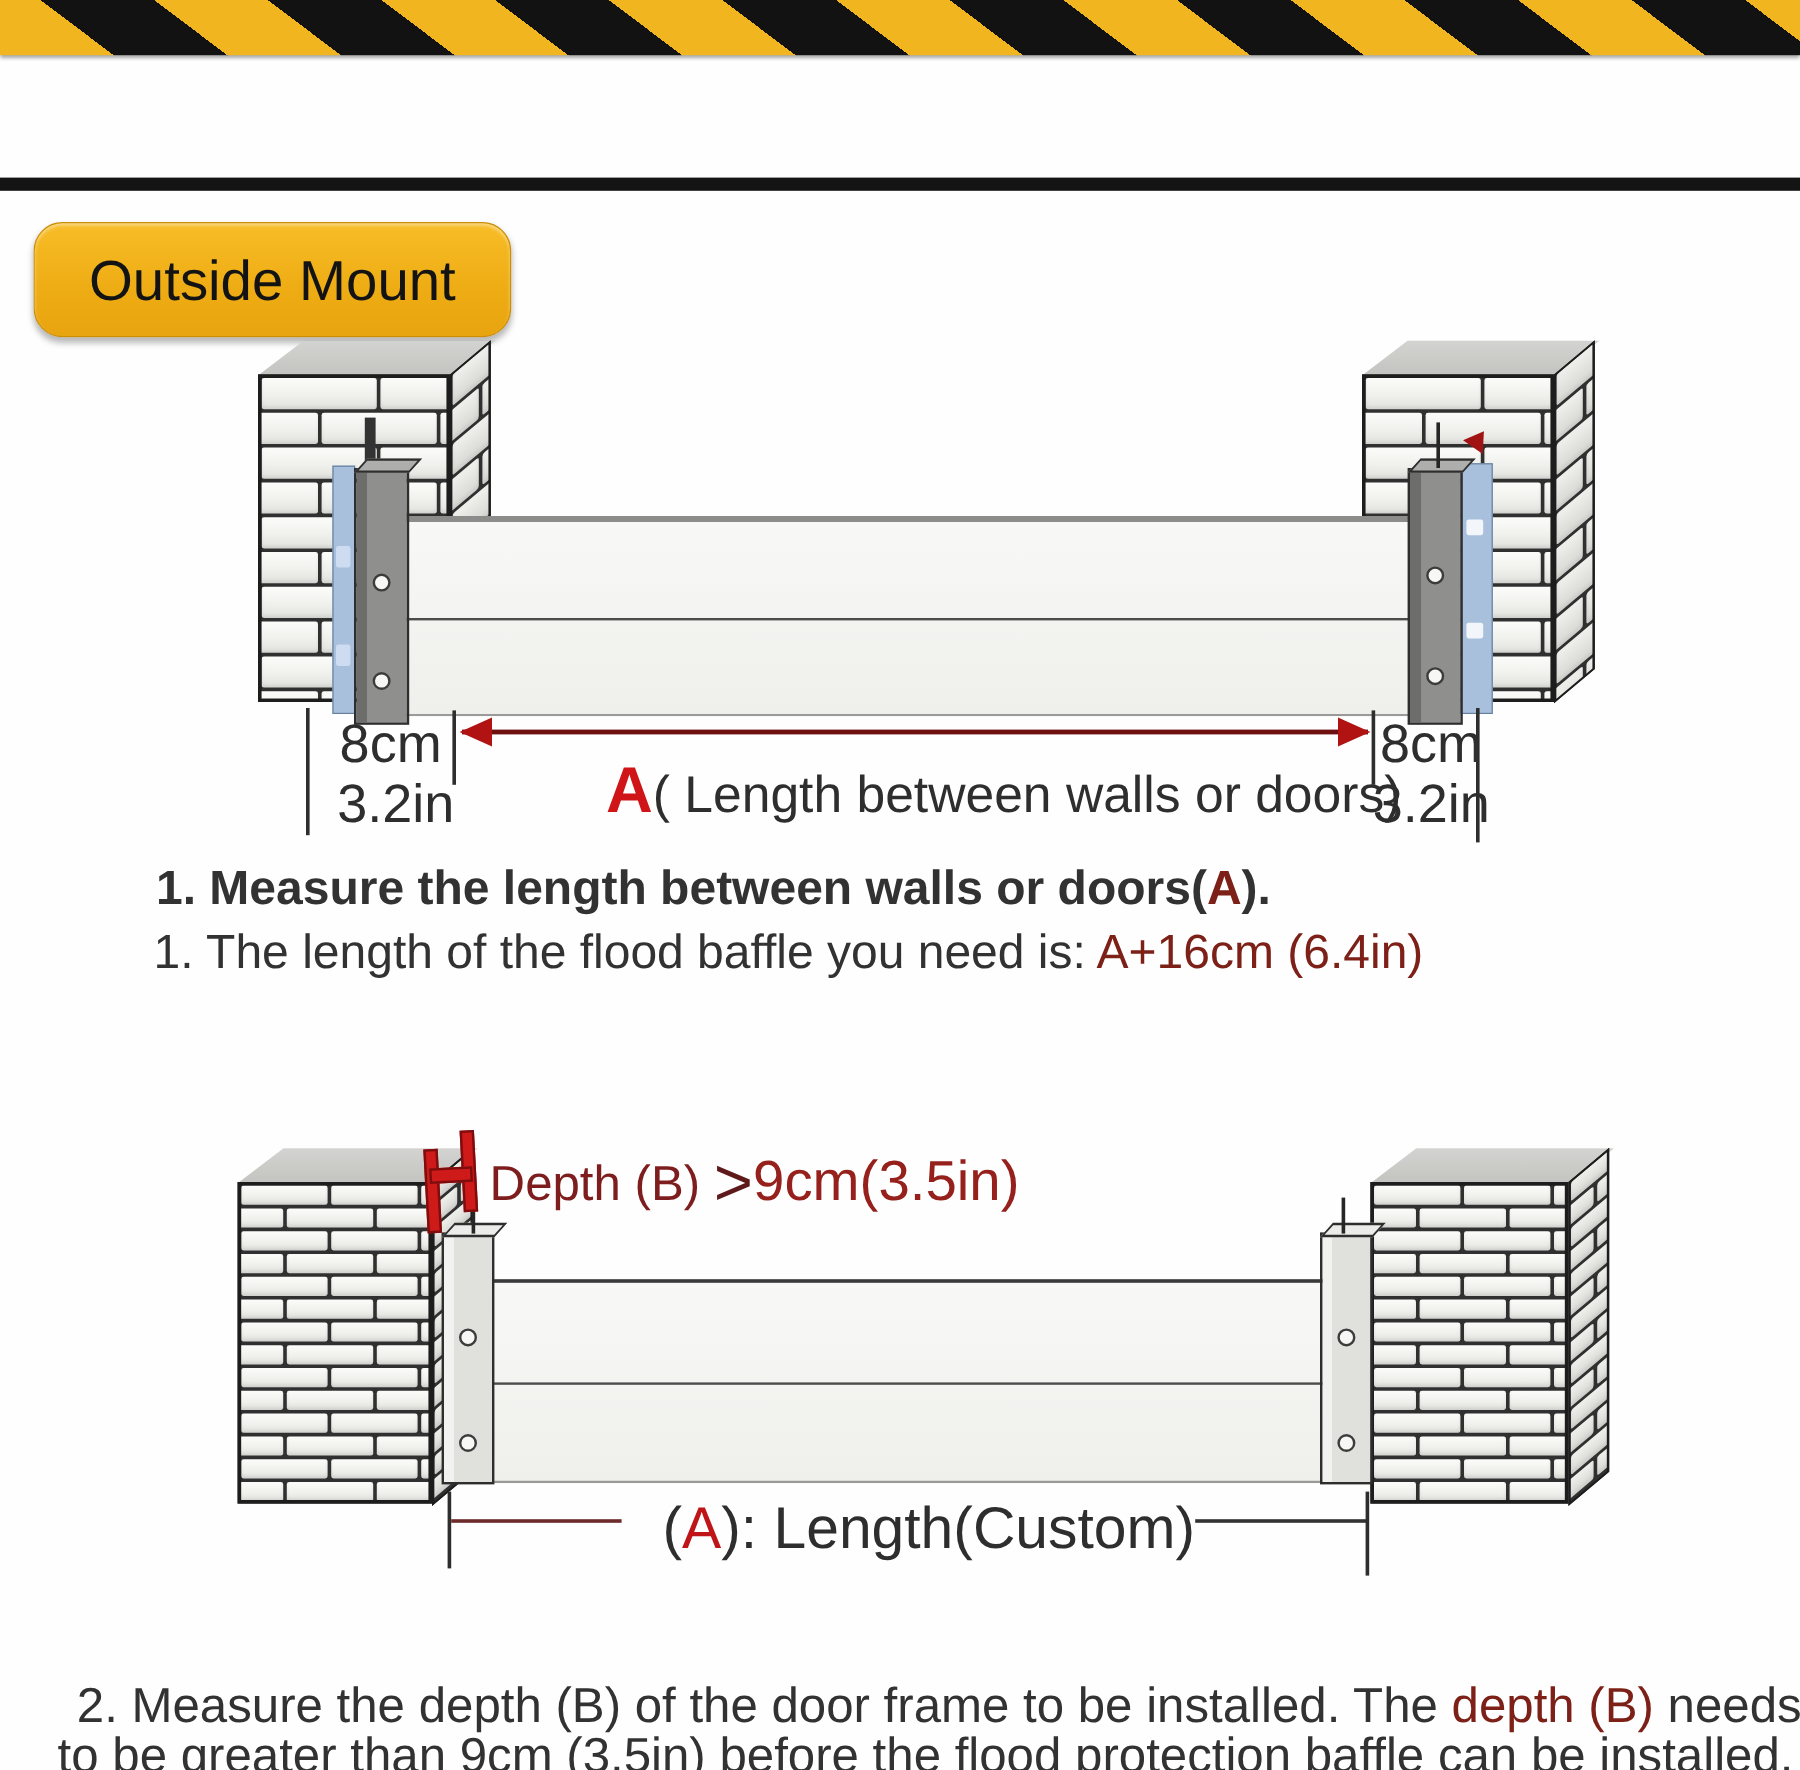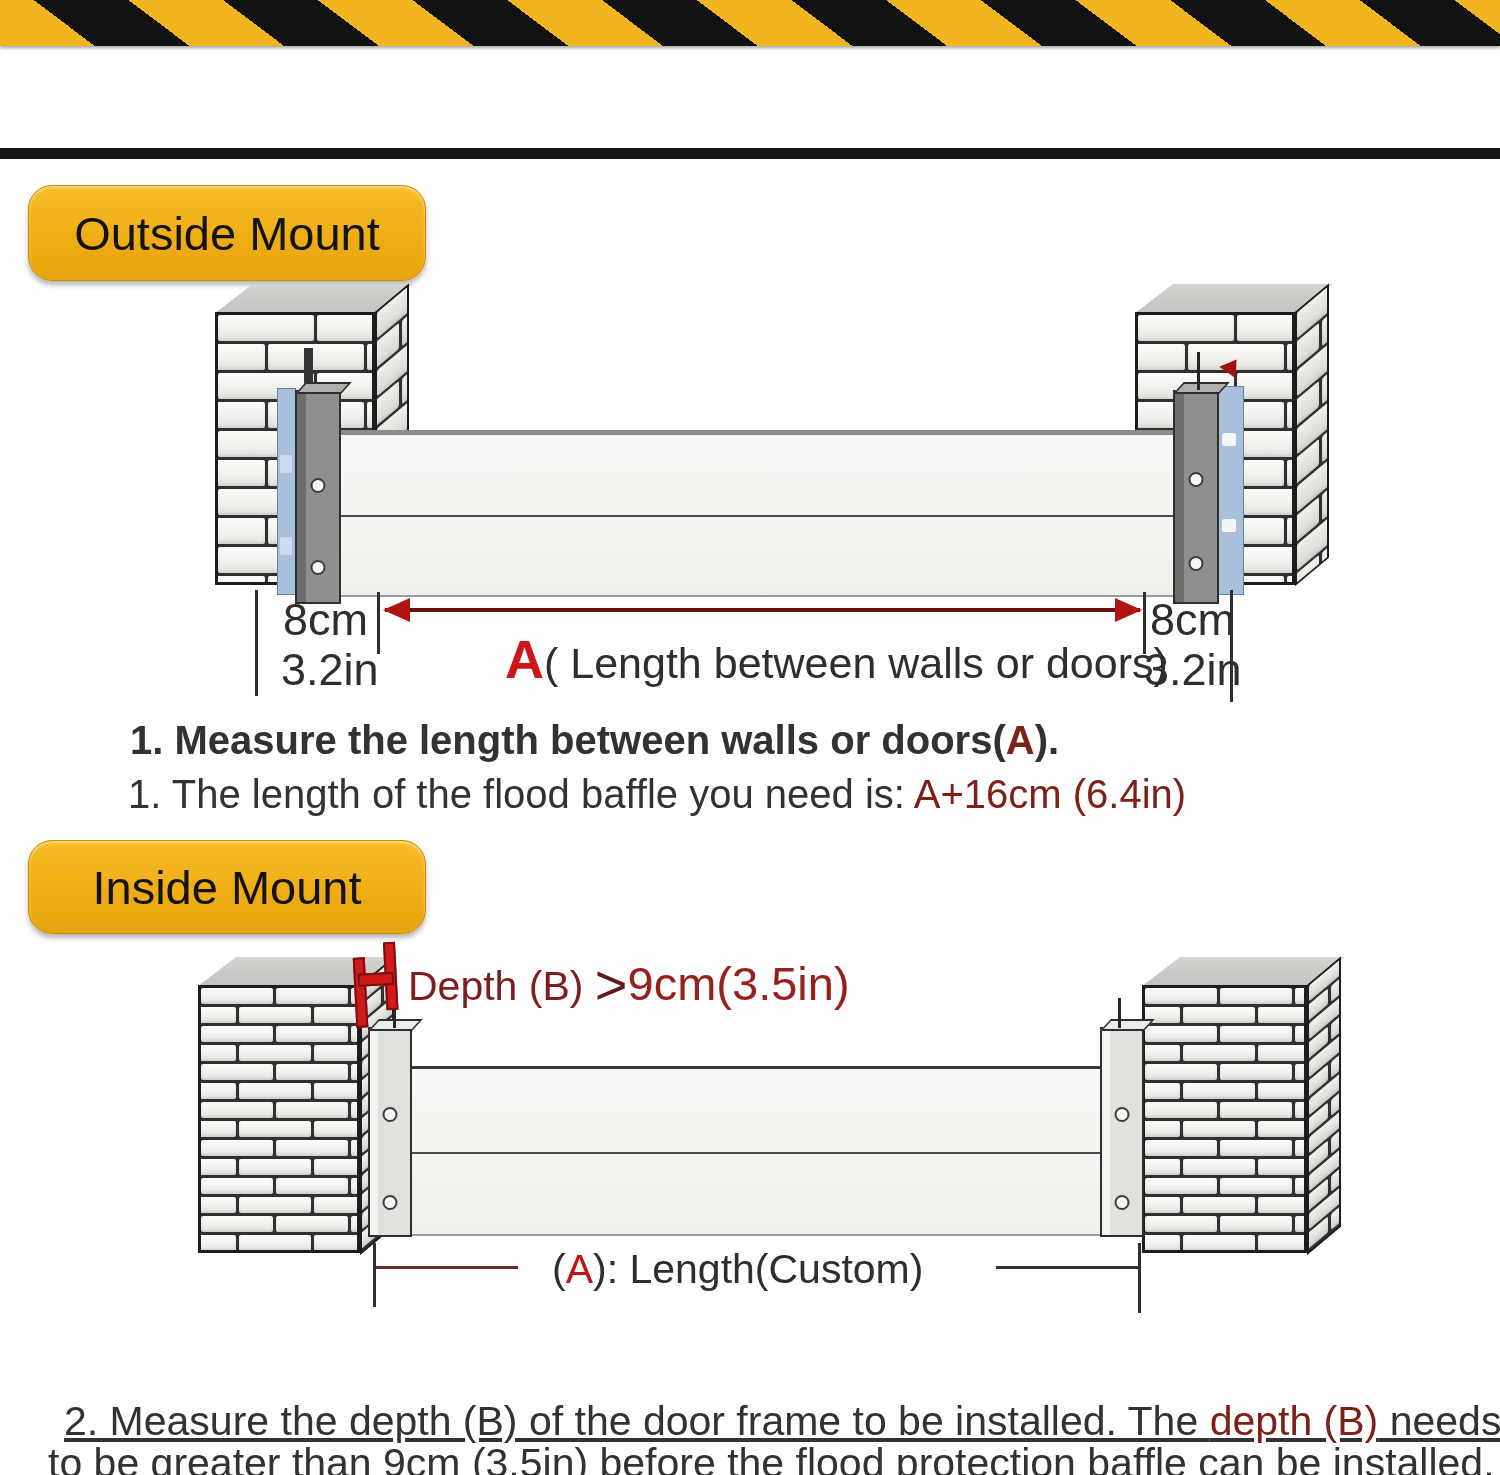--- a/index.html
+++ b/index.html
@@ -68,21 +68,21 @@
 
   
   .meas{position:absolute;font-size:45px;line-height:48px;color:#2e2e2e;z-index:6;white-space:nowrap;}
   .span-label{position:absolute;font-size:43px;color:#2e2e2e;z-index:6;white-space:nowrap;}
   .span-label .red-A{color:#d01518;font-weight:bold;font-size:54px;}
   .steps{position:absolute;font-size:40px;color:#323232;z-index:6;white-space:nowrap;}
   .accent{color:#7c2018;}
   .depth-label{position:absolute;font-size:41px;color:#7e1d1d;z-index:6;white-space:nowrap;}
   .depth-label .gt{font-size:56px;vertical-align:-4px;color:#5e1a1a;}
   .depth-label .val{font-size:47px;color:#96201c;}
-  .len-label{position:absolute;font-size:41px;color:#2e2e2e;z-index:6;white-space:nowrap;}
+  .len-label{position:absolute;font-size:49px;color:#2e2e2e;z-index:6;white-space:nowrap;}
   .len-label .red-A{color:#c01518;}
 
   
   .depth-h{position:absolute;z-index:6;transform:rotate(-3deg);}
   .depth-h span{position:absolute;background:#cf1a1a;border:2px solid #7e0d0d;}
   .depth-h .hv1{left:0;top:14px;width:8px;height:66px;}
   .depth-h .hv2{left:31px;top:0;width:8px;height:64px;}
   .depth-h .hh{left:4px;top:30px;width:32px;height:9px;}
   .slot{position:absolute;background:#333;z-index:3;}
   .mini-arrow{position:absolute;width:0;height:0;border-left:10px solid transparent;
@@ -240,23 +240,20 @@
     </div>
   </div>
 
   <div class="steps" style="left:130px;top:718px;font-weight:bold;">
     <span>1. Measure the length between walls or doors(</span><span class="accent">A</span><span>).</span>
   </div>
   <div class="steps" style="left:128px;top:772px;">
     <span>1. The length of the flood baffle you need is: </span><span class="accent">A+16cm (6.4in)</span>
   </div>
 
-  <div class="badge badge-inside">
-    <span>Inside Mount</span>
-  </div>
 
   <div>
 
     <div class="p-top" style="left:198px;top:957px;width:200px;height:29px;clip-path:polygon(38px 0,100% 0,calc(100% - 38px) 100%,0 100%);"></div>
     <div class="p-side" data-bricks="" style="left:360px;top:985px;width:30px;height:266px;">
         <i style="left:0px;top:0px;width:40px;height:16px"></i>
         <i style="left:-21.5px;top:19px;width:40px;height:16px"></i>
         <i style="left:21.5px;top:19px;width:40px;height:16px"></i>
         <i style="left:0px;top:38px;width:40px;height:16px"></i>
         <i style="left:-21.5px;top:57px;width:40px;height:16px"></i>
@@ -417,20 +414,20 @@
 
     <div class="tick" style="left:373px;top:1243px;height:64px;"></div>
     <div class="hline" style="left:376px;top:1266px;width:142px;background:#6e2b2b;"></div>
     <div class="len-label" style="left:552px;top:1246px;">
       <span>(</span><span class="red-A">A</span><span>): Length(Custom)</span>
     </div>
     <div class="hline" style="left:996px;top:1266px;width:144px;background:#333;"></div>
     <div class="tick" style="left:1138px;top:1243px;height:70px;"></div>
   </div>
 
-  <div class="steps" style="left:64px;top:1398px;font-size:41px;text-decoration:underline;">
+  <div class="steps" style="left:64px;top:1398px;font-size:41px;">
     <span>2. Measure the depth (B) of the door frame to be installed. The </span><span class="accent">depth (B)</span><span> needs</span>
   </div>
   <div class="steps" style="left:48px;top:1440px;font-size:41px;">
     <span>to be greater than 9cm (3.5in) before the flood protection baffle can be installed.</span>
   </div>
 
 </div>
 
 </body></html>

